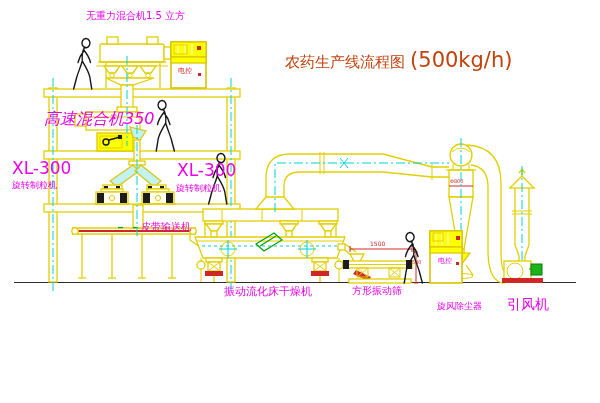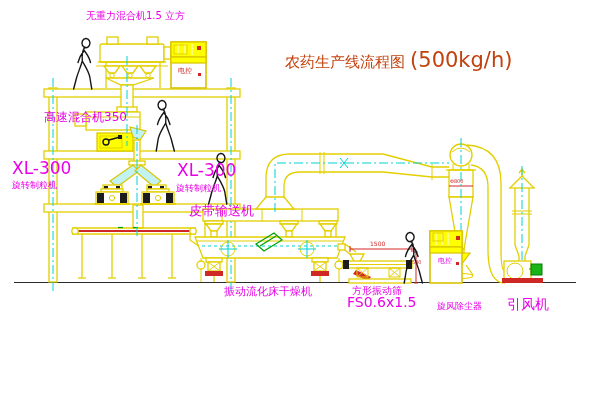--- a/index.html
+++ b/index.html
@@ -319,29 +319,28 @@
     <path class="p" d="M16,1.5 a4,4.6 0 1 1 -0.1,0 M15,10 C12.5,13 11.8,18 12.3,24 M13.8,13 C17,17 19.5,20.5 20.5,25.5 M13.8,14 C10.5,18 9,21.5 8,25.5 M12.3,24 C15.5,30 18.5,34 19.8,40 C20.6,44.5 21,48 21.8,52 M12.3,24 C10.3,31 8.2,35 6.5,41 C5.6,44.8 4.6,48.4 3.6,52"></path>
   </g>
 </svg>
 
 <div class="title">
   <span class="t1">农药生产线流程图</span>
   <span class="t2">(500kg/h)</span>
 </div>
 
 <div class="lbl" style="left:86px;top:11px;font-size:10px;text-align:right;">无重力混合机1.5 立方</div>
-<div class="lbl" style="left:44px;top:111px;font-size:12px;">高速混合机350</div>
+<div class="lbl" style="left:44px;top:111px;font-size:16px;font-style:italic;">高速混合机350</div>
 <div class="lbl" style="left:12px;top:160px;font-size:17px;">XL-300</div>
 <div class="lbl" style="left:12px;top:181px;font-size:9px;">旋转制粒机</div>
 <div class="lbl" style="left:177px;top:162px;font-size:17px;">XL-300</div>
 <div class="lbl" style="left:176px;top:184px;font-size:9px;">旋转制粒机</div>
-<div class="lbl" style="left:141px;top:204px;font-size:13px;margin-left:48px;">皮带输送机</div>
+<div class="lbl" style="left:141px;top:222px;font-size:10px;">皮带输送机</div>
 <div class="lbl" style="left:224px;top:286px;font-size:11px;">振动流化床干燥机</div>
 <div class="lbl" style="left:352px;top:286px;font-size:10px;">方形振动筛</div>
-<div class="lbl" style="left:347px;top:295px;font-size:14px;">FS0.6x1.5</div>
 <div class="lbl" style="left:437px;top:302px;font-size:9px;">旋风除尘器</div>
 <div class="lbl" style="left:507px;top:298px;font-size:14px;font-family:Liberation Serif, serif;">引风机</div>
 
 <div class="lbl redtxt" style="left:178px;top:68px;font-size:7px;">电控</div>
 <div class="lbl" style="left:438px;top:258px;font-size:7px;">电控</div>
 
 <div class="lbl redtxt" style="left:370px;top:241px;font-size:6px;">1500</div>
 <div class="lbl redtxt" style="left:412px;top:260px;font-size:5px;">540</div>
 <div class="lbl redtxt" style="left:450px;top:179px;font-size:5px;">Φ800</div>
 

